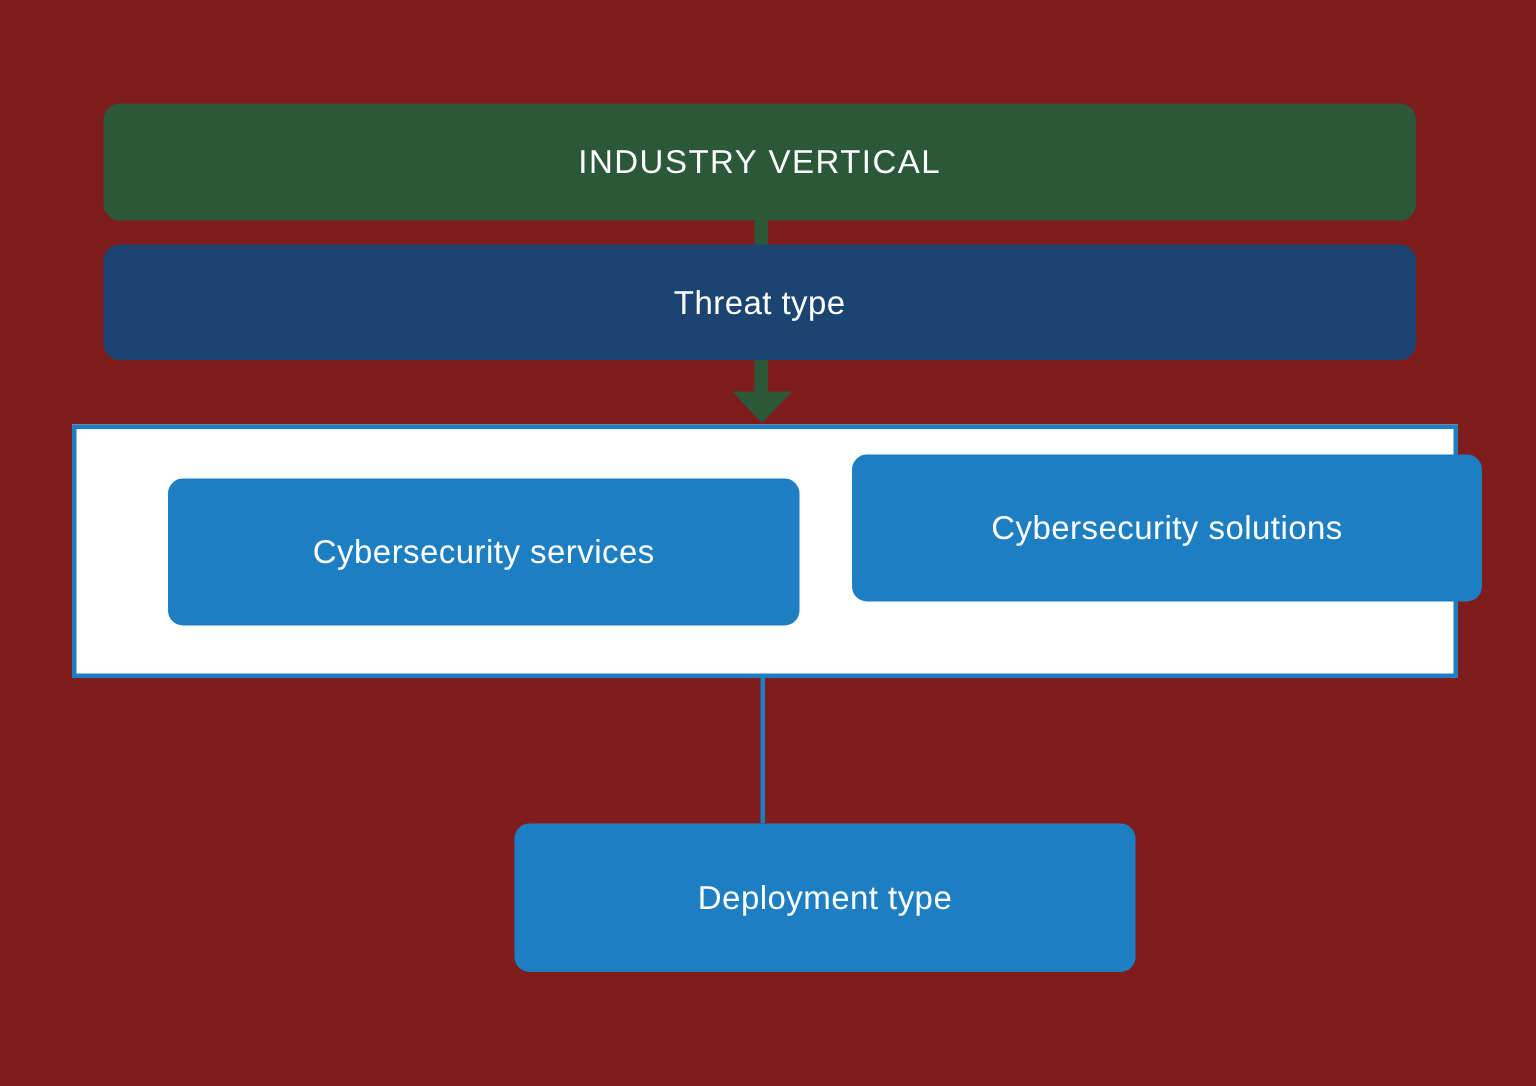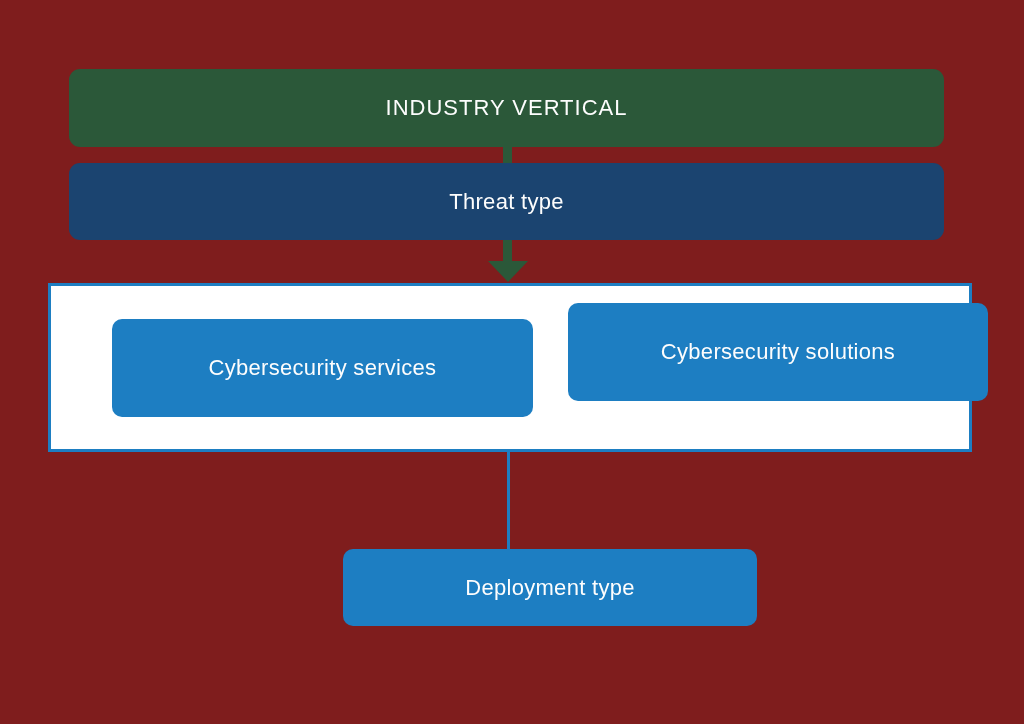--- a/index.html
+++ b/index.html
@@ -76,21 +76,21 @@
     width: 420px; height: 98px;
   }
   .connector-line {
     position: absolute;
     left: 507px; top: 452px;
     width: 3px; height: 97px;
     background: #1D7EC2;
   }
   .node-deployment {
     left: 303px; top: 549px;
-    width: 414px; height: 77px;
+    width: 414px; height: 99px;
   }
 </style>
 </head>
 <body>
 
 <div class="canvas">
 
   <div class="arrow-shaft"></div>
   <div class="arrow-head"></div>
 

